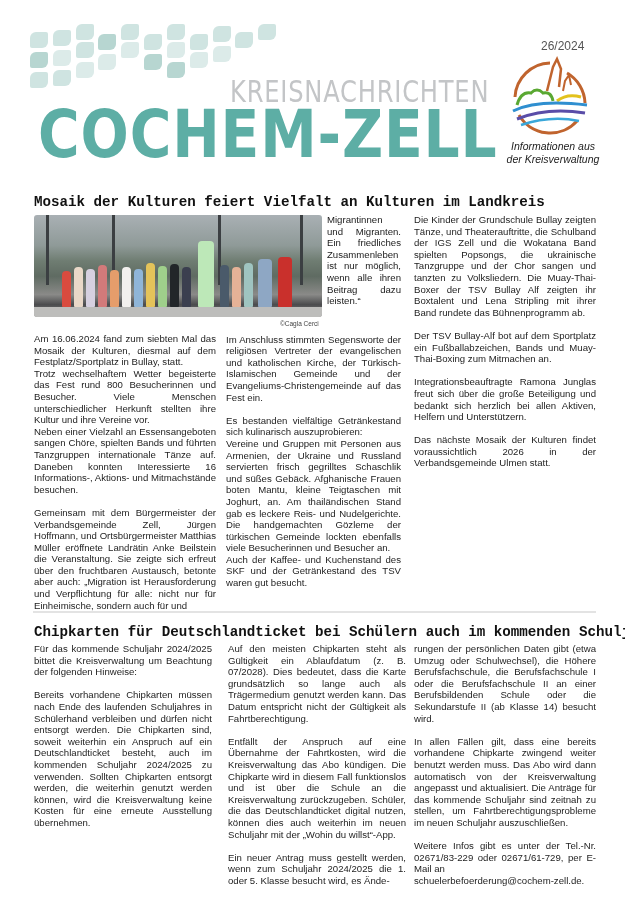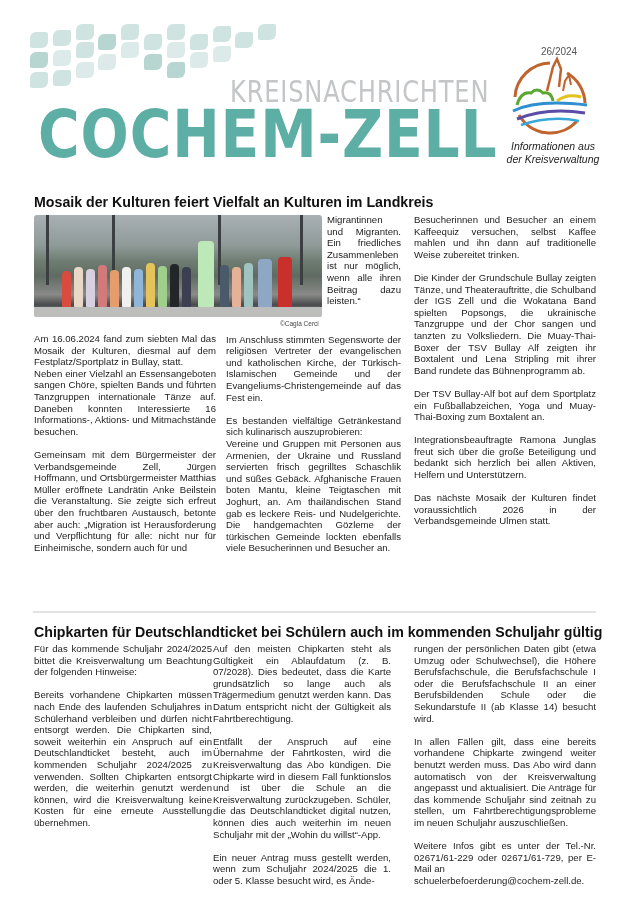--- a/index.html
+++ b/index.html
@@ -6,26 +6,26 @@
   html, body { width: 625px; height: 897px; background: #ffffff; overflow: hidden; }
   body { position: relative; font-family: "Liberation Sans", sans-serif; color: #1a1a1a; }
 
   
   .mosaic { position: absolute; left: 30px; top: 22px; width: 220px; height: 70px; }
   .tile { position: absolute; width: 18px; height: 16px; border-radius: 6px 2px 6px 2px; background: #cfe4e1; }
   .tile.d { background: #b7d6d1; }
   .tile.l { background: #dcebe9; }
   .kreis { position: absolute; left: 230px; top: 73px; font-size: 31px; letter-spacing: 1px; color: #c3c5c7; font-weight: normal; font-family: "DejaVu Sans", sans-serif; transform: scaleX(0.78); transform-origin: left top; white-space: nowrap; }
   .cochem { position: absolute; left: 38px; top: 99px; font-size: 66px; font-weight: bold; color: #5daea5; letter-spacing: 1px; font-family: "DejaVu Sans", sans-serif; transform: scaleX(0.86); transform-origin: left top; white-space: nowrap; line-height: 72px; }
-  .issue { position: absolute; left: 541px; top: 46px; font-size: 10px; color: #555; text-align: right; }
+  .issue { position: absolute; left: 541px; top: 39px; font-size: 12px; color: #555; text-align: right; }
   .logo { position: absolute; left: 507px; top: 55px; width: 86px; height: 80px; }
   .info { position: absolute; left: 503px; top: 140px; width: 100px; font-size: 10.5px; line-height: 13px; text-align: center; color: #222; font-style: italic; }
 
   
-  .h1 { position: absolute; font-weight: bold; font-size: 14.2px; color: #111; white-space: nowrap; }
+  .h1 { position: absolute; font-weight: bold; font-size: 14.2px; color: #111; white-space: nowrap; font-family: Liberation Mono, monospace; }
   .col { position: absolute; font-size: 9.6px; line-height: 11.6px; text-align: justify; color: #1d1d1d; }
   .col p { margin-bottom: 11.6px; }
   .col p.tight { margin-bottom: 0; }
   .photo { position: absolute; left: 34px; top: 215px; width: 288px; height: 102px; border-radius: 3px; overflow: hidden;
     background: linear-gradient(180deg, #a9b0b4 0%, #8f9a98 30%, #6f7d72 45%, #5f6b62 60%, #8a8a88 78%, #4a4b4d 88%, #9b9c9a 100%); }
   .photo .pillar { position: absolute; top: 0; width: 3px; height: 70px; background: #3b3f42; }
   .photo .kid { position: absolute; bottom: 10px; width: 9px; border-radius: 4px 4px 1px 1px; }
   .photo .stage { position: absolute; left: 0; right: 0; bottom: 0; height: 10px; background: #bdbdbb; }
   .credit { position: absolute; left: 280px; top: 320px; font-size: 6.5px; color: #444; }
   .quote { position: absolute; left: 327px; top: 214px; width: 74px; font-size: 9.6px; line-height: 11.6px; text-align: justify; }
@@ -106,52 +106,53 @@
   <div class="kid" style="left:224px;width:14px;height:48px;background:#8ea7c4"></div>
   <div class="kid" style="left:244px;width:14px;height:50px;background:#c9302c"></div>
   <div class="stage"></div>
 </div>
 <div class="credit">©Cagla Cerci</div>
 
 <div class="quote">Migrantinnen und Migranten. Ein friedliches Zusammenleben ist nur möglich, wenn alle ihren Beitrag dazu leisten.“</div>
 
 <div class="col" style="left:34px;top:333px;width:182px">
   <p class="tight">Am 16.06.2024 fand zum siebten Mal das Mosaik der Kulturen, diesmal auf dem Festplatz/Sportplatz in Bullay, statt.</p>
+  <p class="tight">Trotz wechselhaftem Wetter begeisterte das Fest rund 800 Besucherinnen und Besucher. Viele Menschen unterschiedlicher Herkunft stellten ihre Kultur und ihre Vereine vor.</p>
   <p>Neben einer Vielzahl an Essensangeboten sangen Chöre, spielten Bands und führten Tanzgruppen internationale Tänze auf. Daneben konnten Interessierte 16 Informations-, Aktions- und Mitmachstände besuchen.</p>
   <p>Gemeinsam mit dem Bürgermeister der Verbandsgemeinde Zell, Jürgen Hoffmann, und Ortsbürgermeister Matthias Müller eröffnete Landrätin Anke Beilstein die Veranstaltung. Sie zeigte sich erfreut über den fruchtbaren Austausch, betonte aber auch: „Migration ist Herausforderung und Verpflichtung für alle: nicht nur für Einheimische, sondern auch für und</p>
 </div>
 
 <div class="col" style="left:226px;top:322px;width:175px">
   <p style="padding-left:100px;text-indent:0"></p>
   <p>Im Anschluss stimmten Segensworte der religiösen Vertreter der evangelischen und katholischen Kirche, der Türkisch-Islamischen Gemeinde und der Evangeliums-Christengemeinde auf das Fest ein.</p>
   <p class="tight">Es bestanden vielfältige Getränkestand sich kulinarisch auszuprobieren:</p>
   <p class="tight">Vereine und Gruppen mit Personen aus Armenien, der Ukraine und Russland servierten frisch gegrilltes Schaschlik und süßes Gebäck. Afghanische Frauen boten Mantu, kleine Teigtaschen mit Joghurt, an. Am thailändischen Stand gab es leckere Reis- und Nudelgerichte. Die handgemachten Gözleme der türkischen Gemeinde lockten ebenfalls viele Besucherinnen und Besucher an.</p>
+  <p class="tight">Auch der Kaffee- und Kuchenstand des SKF und der Getränkestand des TSV waren gut besucht.</p>
 </div>
 
 <div class="col" style="left:414px;top:214px;width:182px">
-  <p>Besucherinnen und Besucher an einem Kaffeequiz versuchen, selbst Kaffee mahlen und ihn dann auf traditionelle Weise zubereitet trinken.</p>
   <p>Die Kinder der Grundschule Bullay zeigten Tänze, und Theaterauftritte, die Schulband der IGS Zell und die Wokatana Band spielten Popsongs, die ukrainische Tanzgruppe und der Chor sangen und tanzten zu Volksliedern. Die Muay-Thai-Boxer der TSV Bullay Alf zeigten ihr Boxtalent und Lena Stripling mit ihrer Band rundete das Bühnenprogramm ab.</p>
-  <p>Der TSV Bullay-Alf bot auf dem Sportplatz ein Fußballabzeichen, Yoga und Muay-Thai-Boxing zum Boxtalent an.</p>
+  <p>Der TSV Bullay-Alf bot auf dem Sportplatz ein Fußballabzeichen, Bands und Muay-Thai-Boxing zum Mitmachen an.</p>
   <p>Integrationsbeauftragte Ramona Junglas freut sich über die große Beteiligung und bedankt sich herzlich bei allen Aktiven, Helfern und Unterstützern.</p>
   <p>Das nächste Mosaik der Kulturen findet voraussichtlich 2026 in der Verbandsgemeinde Ulmen statt.</p>
 </div>
 
 <div class="divider"></div>
 
 <div class="h1" style="left:34px;top:624px">Chipkarten für Deutschlandticket bei Schülern auch im kommenden Schuljahr gültig</div>
 
 <div class="col" style="left:34px;top:643px;width:178px">
   <p>Für das kommende Schuljahr 2024/2025 bittet die Kreisverwaltung um Beachtung der folgenden Hinweise:</p>
   <p>Bereits vorhandene Chipkarten müssen nach Ende des laufenden Schuljahres in Schülerhand verbleiben und dürfen nicht entsorgt werden. Die Chipkarten sind, soweit weiterhin ein Anspruch auf ein Deutschlandticket besteht, auch im kommenden Schuljahr 2024/2025 zu verwenden. Sollten Chipkarten entsorgt werden, die weiterhin genutzt werden können, wird die Kreisverwaltung keine Kosten für eine erneute Ausstellung übernehmen.</p>
 </div>
 
-<div class="col" style="left:213px;top:643px;width:178px">
+<div class="col" style="left:228px;top:643px;width:178px">
   <p>Auf den meisten Chipkarten steht als Gültigkeit ein Ablaufdatum (z. B. 07/2028). Dies bedeutet, dass die Karte grundsätzlich so lange auch als Trägermedium genutzt werden kann. Das Datum entspricht nicht der Gültigkeit als Fahrtberechtigung.</p>
   <p>Entfällt der Anspruch auf eine Übernahme der Fahrtkosten, wird die Kreisverwaltung das Abo kündigen. Die Chipkarte wird in diesem Fall funktionslos und ist über die Schule an die Kreisverwaltung zurückzugeben. Schüler, die das Deutschlandticket digital nutzen, können dies auch weiterhin im neuen Schuljahr mit der „Wohin du willst“-App.</p>
   <p>Ein neuer Antrag muss gestellt werden, wenn zum Schuljahr 2024/2025 die 1. oder 5. Klasse besucht wird, es Ände-</p>
 </div>
 
 <div class="col" style="left:414px;top:643px;width:182px">
   <p>rungen der persönlichen Daten gibt (etwa Umzug oder Schulwechsel), die Höhere Berufsfachschule, die Berufsfachschule I oder die Berufsfachschule II an einer Berufsbildenden Schule oder die Sekundarstufe II (ab Klasse 14) besucht wird.</p>
   <p>In allen Fällen gilt, dass eine bereits vorhandene Chipkarte zwingend weiter benutzt werden muss. Das Abo wird dann automatisch von der Kreisverwaltung angepasst und aktualisiert. Die Anträge für das kommende Schuljahr sind zeitnah zu stellen, um Fahrtberechtigungsprobleme im neuen Schuljahr auszuschließen.</p>
-  <p class="tight">Weitere Infos gibt es unter der Tel.-Nr. 02671/61-229 oder 02671/61-729, per E-Mail an</p>
+  <p class="tight">Weitere Infos gibt es unter der Tel.-Nr. 02671/83-229 oder 02671/61-729, per E-Mail an</p>
   <p class="tight" style="text-align:left">schuelerbefoerderung@cochem-zell.de.</p>
 </div>
 
 </body></html>

